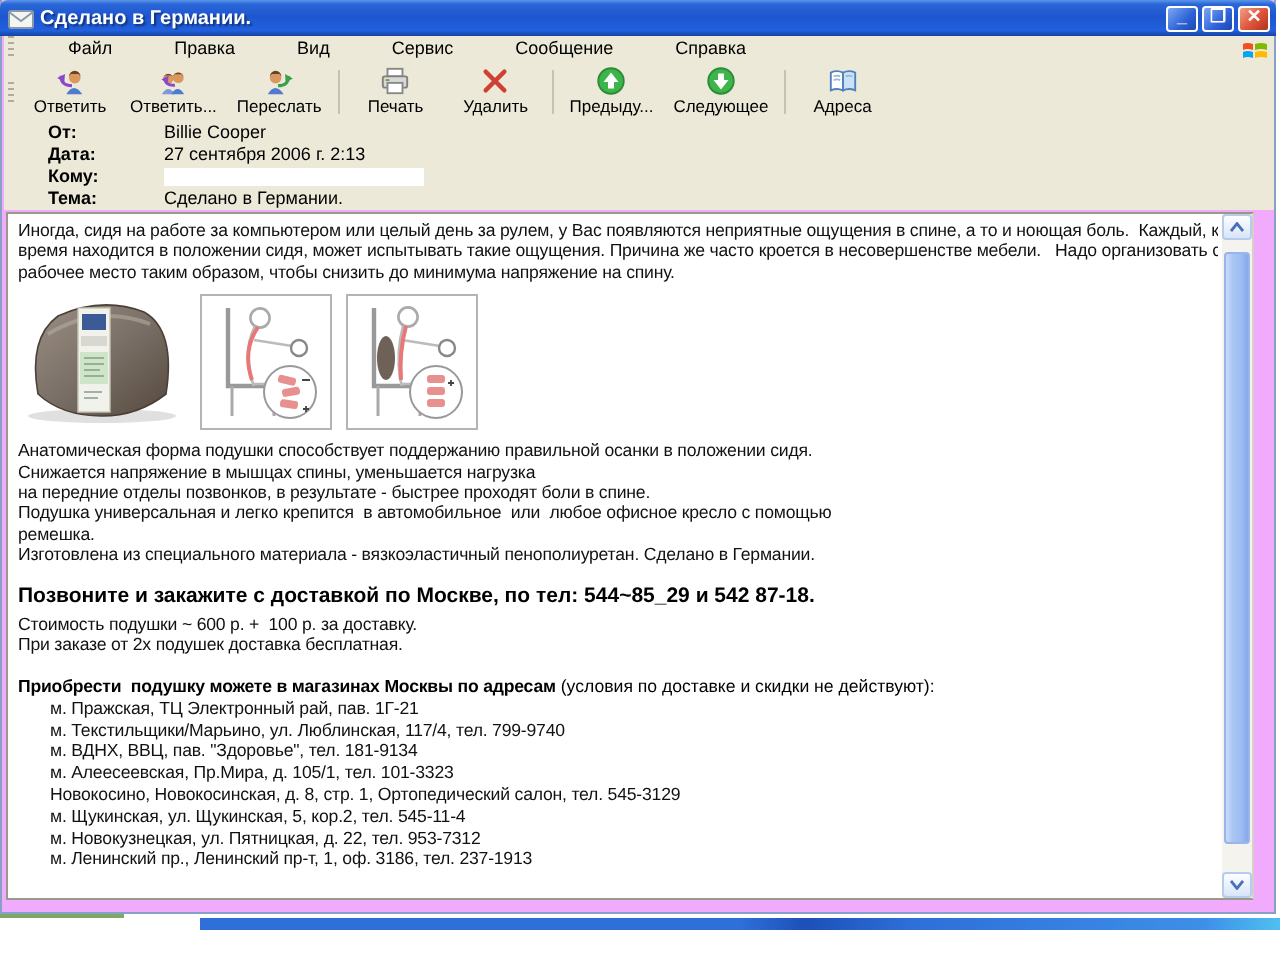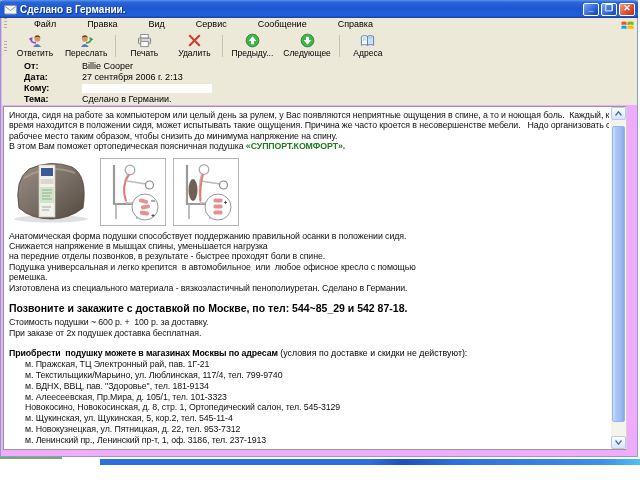--- a/index.html
+++ b/index.html
@@ -127,20 +127,33 @@
         <svg viewBox="0 0 16 16">
           <path d="M5.5 15 Q9.5 8.5 14 15 Z" fill="#4E7BD0"></path>
           <circle cx="10" cy="6.2" r="3.1" fill="#D89860"></circle>
           <path d="M6.9 5.6 a3.1 3.1 0 0 1 6.2 0 l-1 -1.4 h-4.2 Z" fill="#6B4226"></path>
           <path d="M8.5 10.5 Q2.5 10.5 2.8 5.2" stroke="#8C48C8" stroke-width="1.7" fill="none"></path>
           <path d="M0.6 6.4 L4.8 4.2 L4.4 8.6 Z" fill="#8C48C8"></path>
         </svg>
         <span class="tlabel">Ответить</span>
       </div>
 
+      <div class="toolbtn">
+        <svg viewBox="0 0 16 16">
+          <path d="M2 15 Q5.5 9.5 9 15 Z" fill="#7A9BD8"></path>
+          <circle cx="5.5" cy="6.8" r="2.7" fill="#D89860"></circle>
+          <path d="M2.9 6.3 a2.7 2.7 0 0 1 5.2 0 l-0.8-1.2 h-3.6 Z" fill="#6B4226"></path>
+          <path d="M7 15 Q10.5 9.5 14 15 Z" fill="#4E7BD0"></path>
+          <circle cx="10.8" cy="6.2" r="2.9" fill="#D89860"></circle>
+          <path d="M8 5.7 a2.9 2.9 0 0 1 5.6 0 l-0.9-1.3 h-3.8 Z" fill="#6B4226"></path>
+          <path d="M9 10.3 Q3.5 10.6 3.8 6.2" stroke="#8C48C8" stroke-width="1.6" fill="none"></path>
+          <path d="M1.8 7.2 L5.6 5.2 L5.2 9.2 Z" fill="#8C48C8"></path>
+        </svg>
+        <span class="tlabel">Ответить...</span>
+      </div>
 
       <div class="toolbtn">
         <svg viewBox="0 0 16 16">
           <path d="M2 15 Q6 8.5 10.5 15 Z" fill="#4E7BD0"></path>
           <circle cx="6.2" cy="6.2" r="3.1" fill="#D89860"></circle>
           <path d="M3.1 5.6 a3.1 3.1 0 0 1 6.2 0 l-1-1.4 h-4.2 Z" fill="#6B4226"></path>
           <path d="M7.5 10.5 Q13.2 10.5 13 5.4" stroke="#38A048" stroke-width="1.7" fill="none"></path>
           <path d="M15.4 6.6 L11.2 4.3 L11.6 8.8 Z" fill="#38A048"></path>
         </svg>
         <span class="tlabel">Переслать</span>
@@ -213,21 +226,20 @@
         <span class="hvalue">Сделано в Германии.</span>
       </div>
     </div>
 
     <div class="bodypane">
       <div class="content">
 
         <div class="p">Иногда, сидя на работе за компьютером или целый день за рулем, у Вас появляются неприятные ощущения в спине, а то и ноющая боль.  Каждый, кто долгое
 время находится в положении сидя, может испытывать такие ощущения. Причина же часто кроется в несовершенстве мебели.   Надо организовать свое
 рабочее место таким образом, чтобы снизить до минимума напряжение на спину.</div>
-        <div class="p"><span>В этом Вам поможет ортопедическая поясничная подушка </span><span class="green">«СУППОРТ.КОМФОРТ».</span></div>
 
         <div class="imgrow">
 
           <svg width="84" height="66" viewBox="0 0 84 66">
             <ellipse cx="42" cy="61" rx="37" ry="3.5" fill="#000" opacity="0.12"></ellipse>
             <defs>
               <linearGradient id="pg" x1="0" y1="0" x2="1" y2="1">
                 <stop offset="0" stop-color="#9A8E84"></stop>
                   <stop offset="0.5" stop-color="#7A6F66"></stop>
                   <stop offset="1" stop-color="#55493F"></stop>

